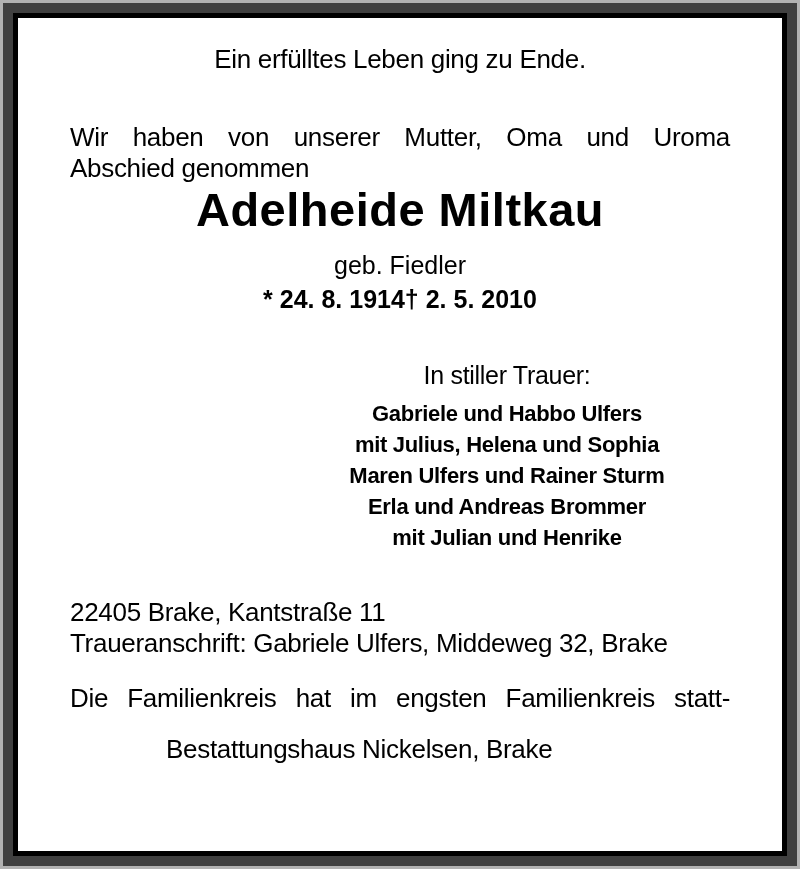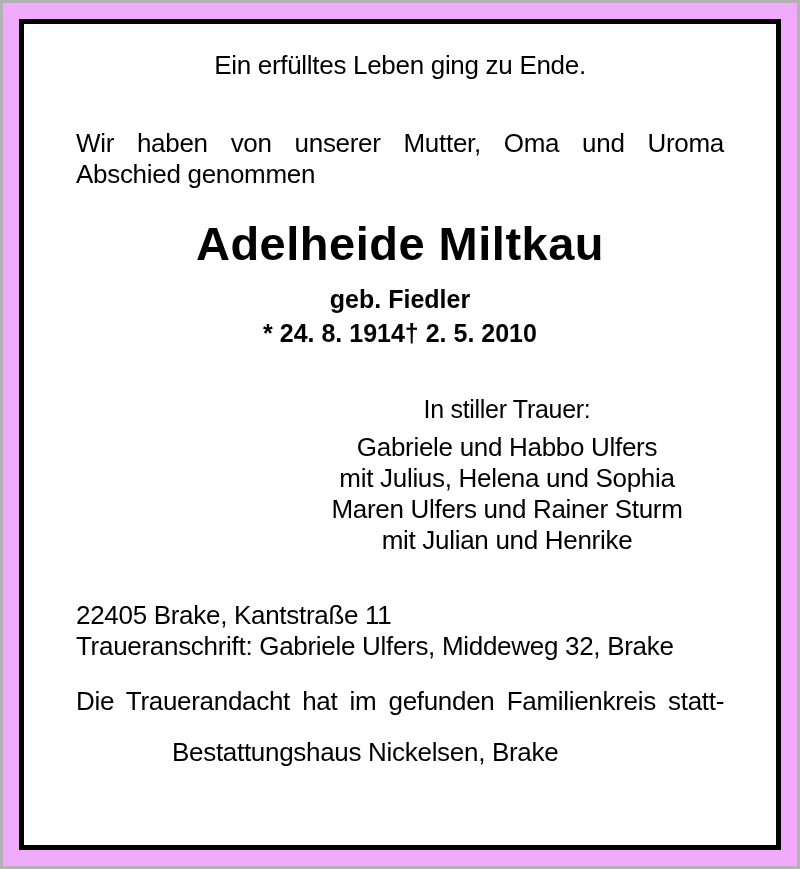--- a/index.html
+++ b/index.html
@@ -10,22 +10,22 @@
   }
   .scan-outer {
     width: 800px;
     height: 869px;
     background: #b2b2b2;
     padding: 3px;
   }
   .scan-mid {
     width: 100%;
     height: 100%;
-    background: #f0abfc;
-    padding: 16px;
+    background: #404040;
+    padding: 10px;
   }
   .notice {
     width: 100%;
     height: 100%;
     background: #ffffff;
     border: 5px solid #000000;
     padding: 26px 52px 0 52px;
     overflow: hidden;
   }
   .opening {
@@ -38,33 +38,32 @@
     margin-top: 47px;
     font-size: 26px;
     line-height: 31px;
     letter-spacing: -0.3px;
   }
   .justify-line {
     text-align: justify;
     text-align-last: justify;
   }
   .deceased-name {
-    margin-top: 28px;
     text-align: center;
     font-size: 47px;
     line-height: 52px;
     font-weight: bold;
     letter-spacing: 0.5px;
   }
   .maiden-name {
     margin-top: 14px;
     text-align: center;
     font-size: 25px;
     line-height: 30px;
-    font-weight: bold;
+    font-weight: normal;
   }
   .dates-row {
     margin-top: 4px;
     display: flex;
     justify-content: center;
     font-size: 25px;
     line-height: 30px;
     font-weight: bold;
   }
   .mourning-block {
@@ -72,23 +71,23 @@
     margin-top: 46px;
     text-align: center;
   }
   .mourning-label {
     font-size: 25px;
     line-height: 30px;
     letter-spacing: -0.3px;
   }
   .mourners {
     margin-top: 8px;
-    font-size: 26px;
+    font-size: 22px;
     line-height: 31px;
-    font-weight: normal;
+    font-weight: bold;
     letter-spacing: -0.3px;
   }
   .address-block {
     margin-top: 44px;
     font-size: 26px;
     line-height: 31px;
     letter-spacing: -0.3px;
   }
   .service-block {
     margin-top: 24px;
@@ -126,30 +125,31 @@
         <span>* 24. 8. 1914</span>
         <span>† 2. 5. 2010</span>
       </div>
 
       <div class="mourning-block">
         <div class="mourning-label">In stiller Trauer:</div>
         <div class="mourners">
           <div>Gabriele und Habbo Ulfers</div>
           <div>mit Julius, Helena und Sophia</div>
           <div>Maren Ulfers und Rainer Sturm</div>
+          <div>Erla und Andreas Brommer</div>
           <div>mit Julian und Henrike</div>
         </div>
       </div>
 
       <div class="address-block">
         <div>22405 Brake, Kantstraße 11</div>
         <div>Traueranschrift: Gabriele Ulfers, Middeweg 32, Brake</div>
       </div>
 
       <div class="service-block">
-        <div class="justify-line">Die Trauerandacht hat im gefunden Familienkreis statt-</div>
+        <div class="justify-line">Die Familienkreis hat im engsten Familienkreis statt-</div>
       </div>
 
       <div class="funeral-home">Bestattungshaus Nickelsen, Brake</div>
 
     </div>
   </div>
 </div>
 
 </body></html>

